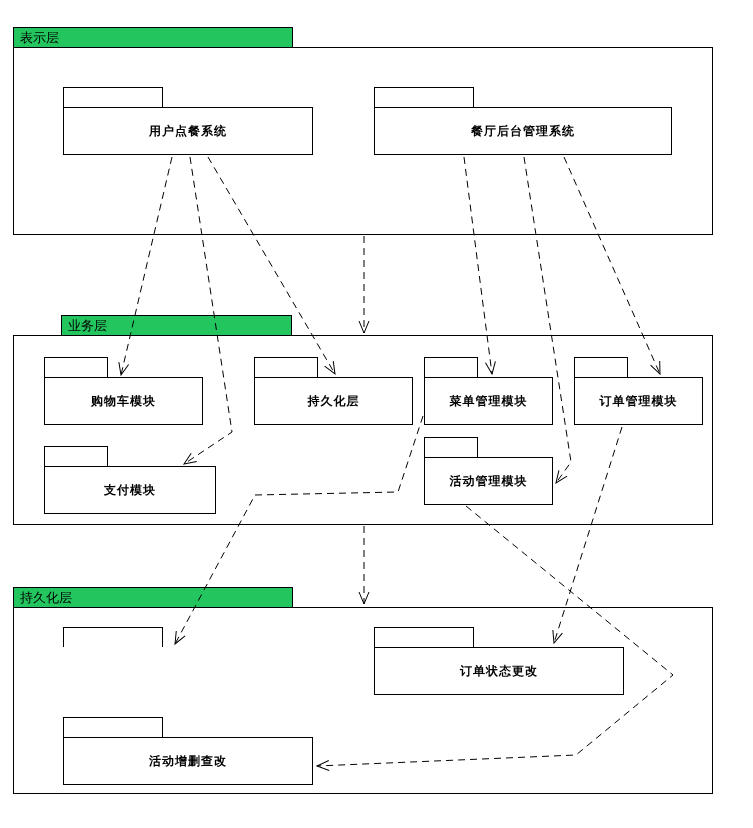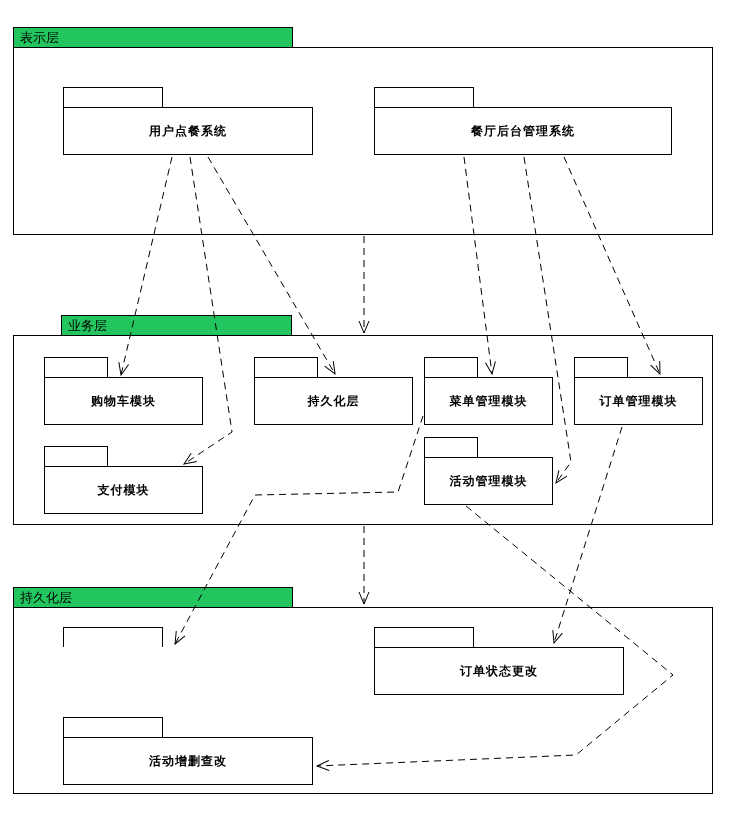--- a/index.html
+++ b/index.html
@@ -131,21 +131,21 @@
     </div>
   </div>
 
   <div class="pkg" style="left:574px; top:357px; width:129px; height:68px;">
     <div class="pkg-tab" style="width:54px;"></div>
     <div class="pkg-body">
       <span class="pkg-label">订单管理模块</span>
     </div>
   </div>
 
-  <div class="pkg" style="left:44px; top:446px; width:159px; height:68px;">
+  <div class="pkg" style="left:44px; top:446px; width:172px; height:68px;">
     <div class="pkg-tab" style="width:64px;"></div>
     <div class="pkg-body">
       <span class="pkg-label">支付模块</span>
     </div>
   </div>
 
   <div class="pkg" style="left:424px; top:437px; width:129px; height:68px;">
     <div class="pkg-tab" style="width:54px;"></div>
     <div class="pkg-body">
       <span class="pkg-label">活动管理模块</span>

